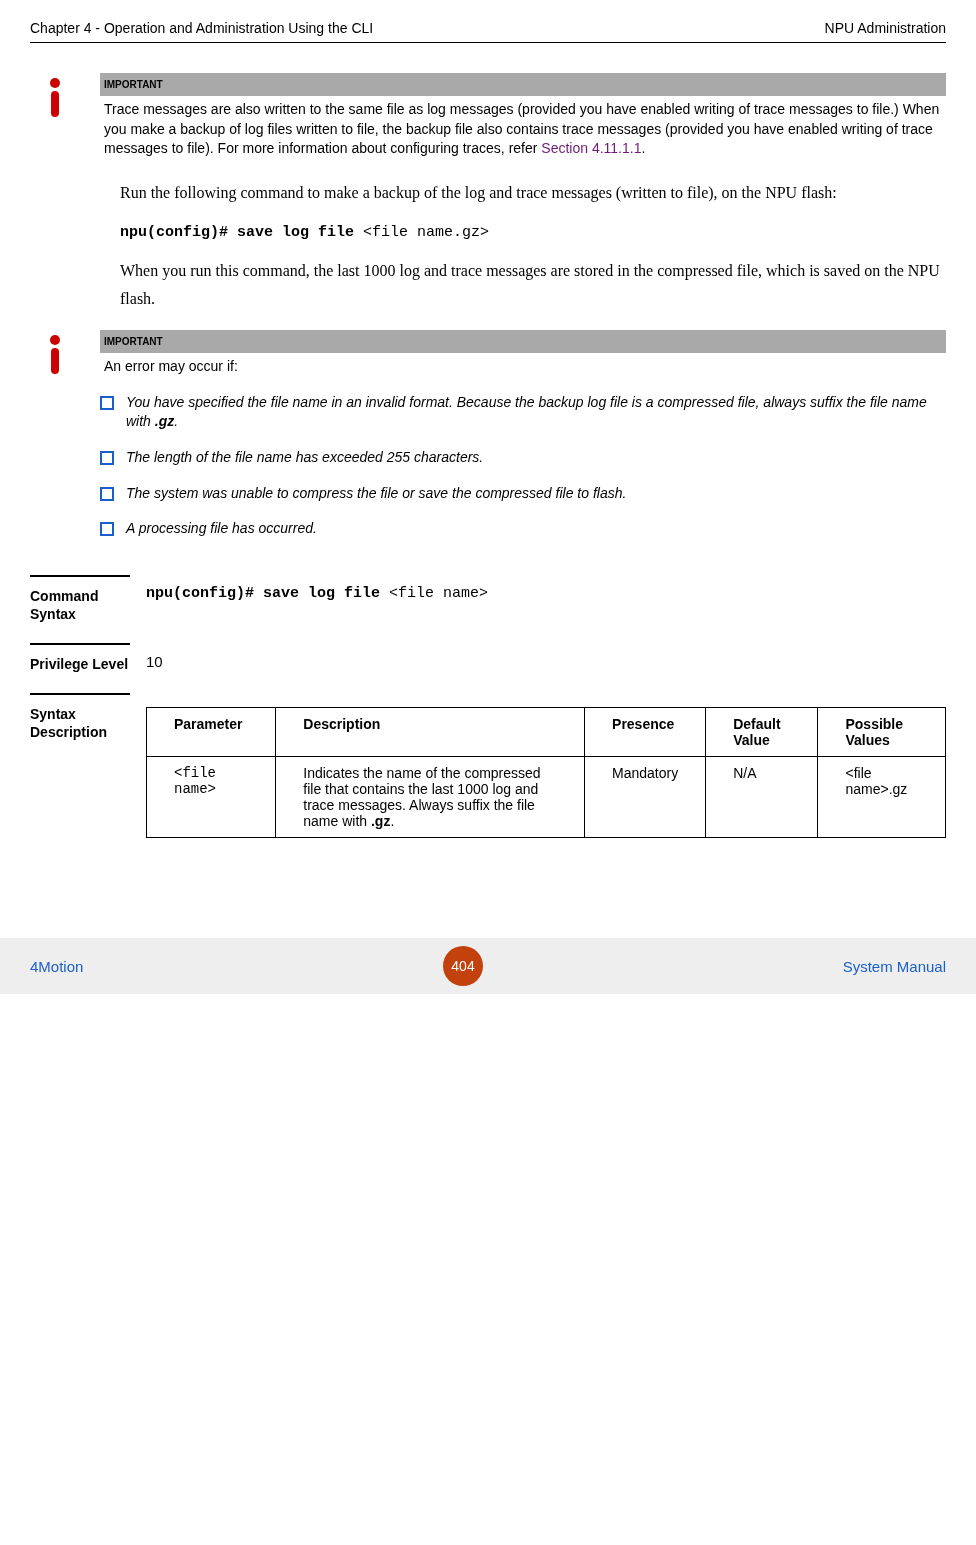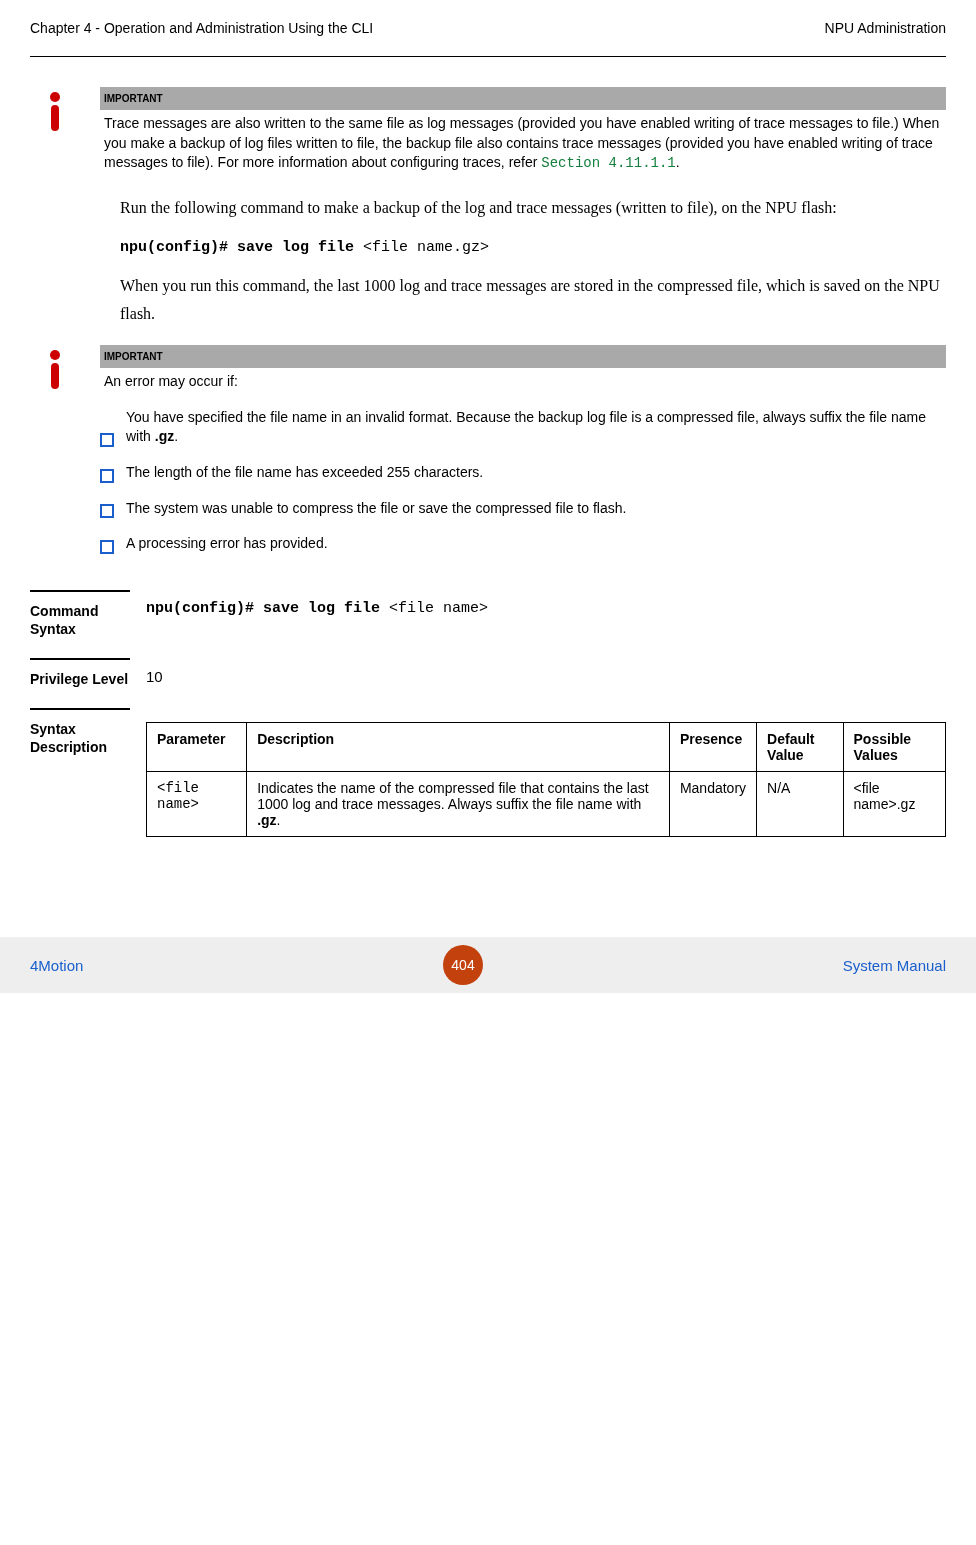--- a/index.html
+++ b/index.html
@@ -10,21 +10,21 @@
       background: #fff;
       color: #000;
     }
     .page {
       padding: 20px 30px;
     }
     .header-bar {
       display: flex;
       justify-content: space-between;
       font-size: 14px;
-      padding-bottom: 20px;
+      padding-bottom: 6px;
       border-bottom: 1px solid #000;
       margin-bottom: 30px;
     }
     .important-block {
       display: flex;
       margin-bottom: 20px;
       margin-left: 0;
     }
     .important-icon {
       width: 50px;
@@ -46,22 +46,22 @@
       padding: 6px 4px;
       font-size: 10px;
       margin-bottom: 4px;
     }
     .important-text {
       font-size: 14px;
       line-height: 1.4;
       padding: 0 4px;
     }
     .section-link {
-      color: #15803d;
-      font-family: Liberation Mono, monospace;
+      color: #701a75;
+      font-family: Liberation Sans, sans-serif;
     }
     .body-text {
       font-family: Georgia, 'Times New Roman', serif;
       font-size: 16px;
       line-height: 1.8;
       margin: 16px 0 16px 90px;
     }
     .code-line {
       font-family: 'Courier New', monospace;
       font-size: 15px;
@@ -70,24 +70,25 @@
     .code-bold {
       font-weight: bold;
     }
     .bullet-list {
       margin: 14px 0;
       padding: 0;
       list-style: none;
     }
     .bullet-list li {
       display: flex;
-      align-items: flex-end;
+      align-items: flex-start;
       margin: 16px 0;
       font-size: 14px;
       line-height: 1.4;
+      font-style: italic;
     }
     .bullet-square {
       width: 10px;
       height: 10px;
       border: 2px solid #1a5fcc;
       background: #fff;
       margin-right: 12px;
       margin-top: 3px;
       flex-shrink: 0;
     }
@@ -115,21 +116,21 @@
     }
     table.syntax-table {
       border-collapse: collapse;
       width: 100%;
       margin-top: 4px;
       font-size: 14px;
     }
     table.syntax-table th,
     table.syntax-table td {
       border: 1px solid #000;
-      padding: 8px 10px;
+      padding: 8px 27px;
       text-align: left;
       vertical-align: top;
       margin-left: 12px;
     }
     table.syntax-table th {
       font-weight: bold;
     }
     .mono {
       font-family: 'Courier New', monospace;
     }
@@ -211,21 +212,21 @@
         <li>
           <span class="bullet-square"></span>
           <span>The length of the file name has exceeded 255 characters.</span>
         </li>
         <li>
           <span class="bullet-square"></span>
           <span>The system was unable to compress the file or save the compressed file to flash.</span>
         </li>
         <li>
           <span class="bullet-square"></span>
-          <span>A processing error has provided.</span>
+          <span>A processing file has occurred.</span>
         </li>
       </ul>
     </div>
   </div>
 
   <div class="def-row">
     <div class="def-label">Command Syntax</div>
     <div class="def-content def-content-code">
       <span class="code-bold">npu(config)# save log file </span><span>&lt;file name&gt;</span>
     </div>

